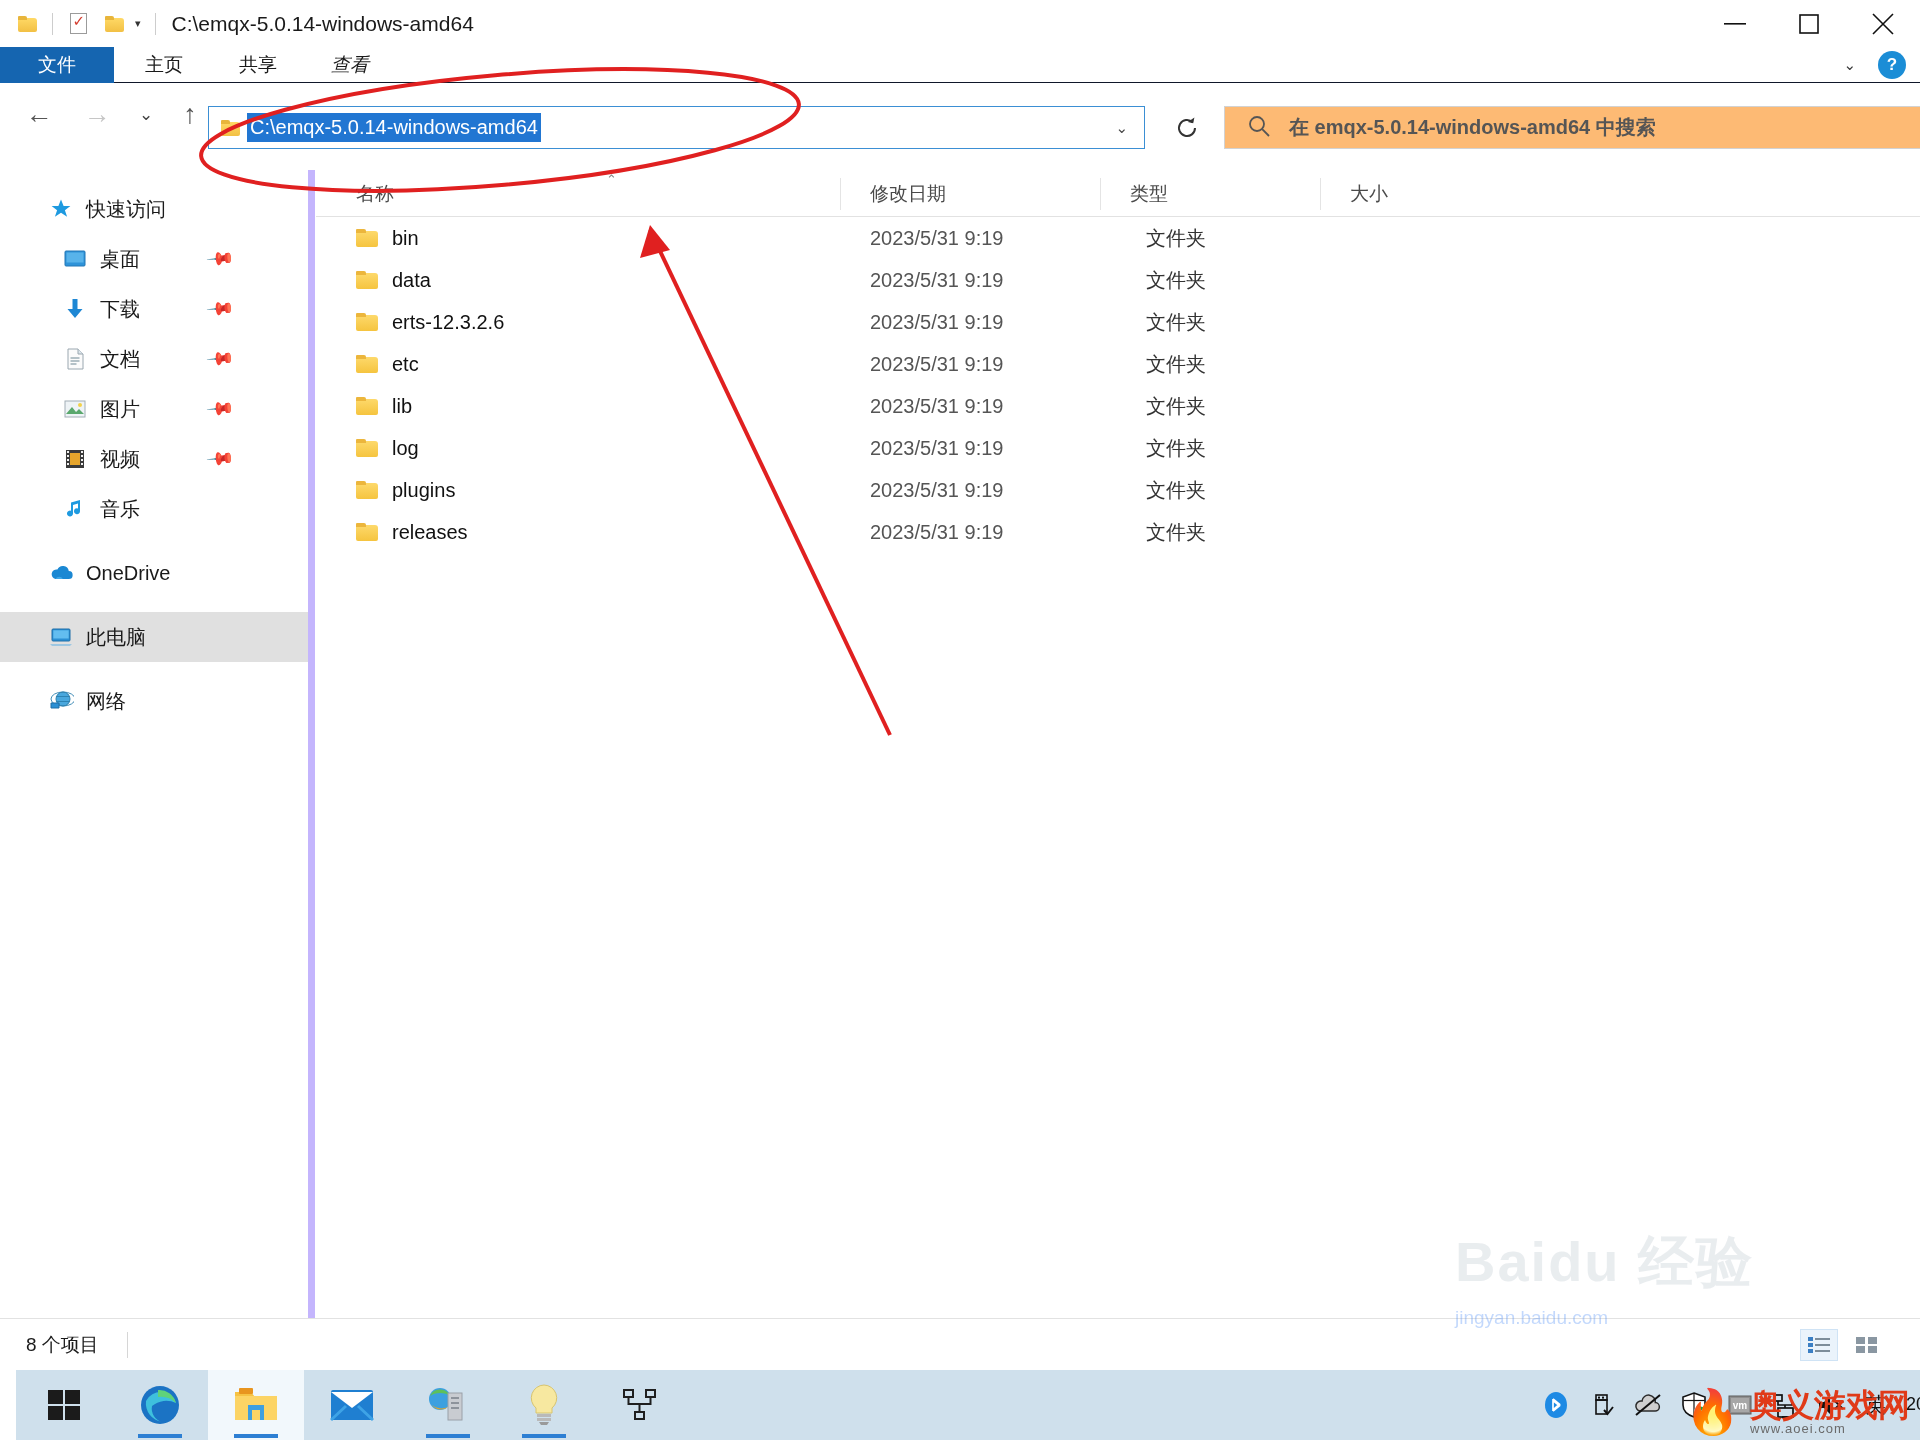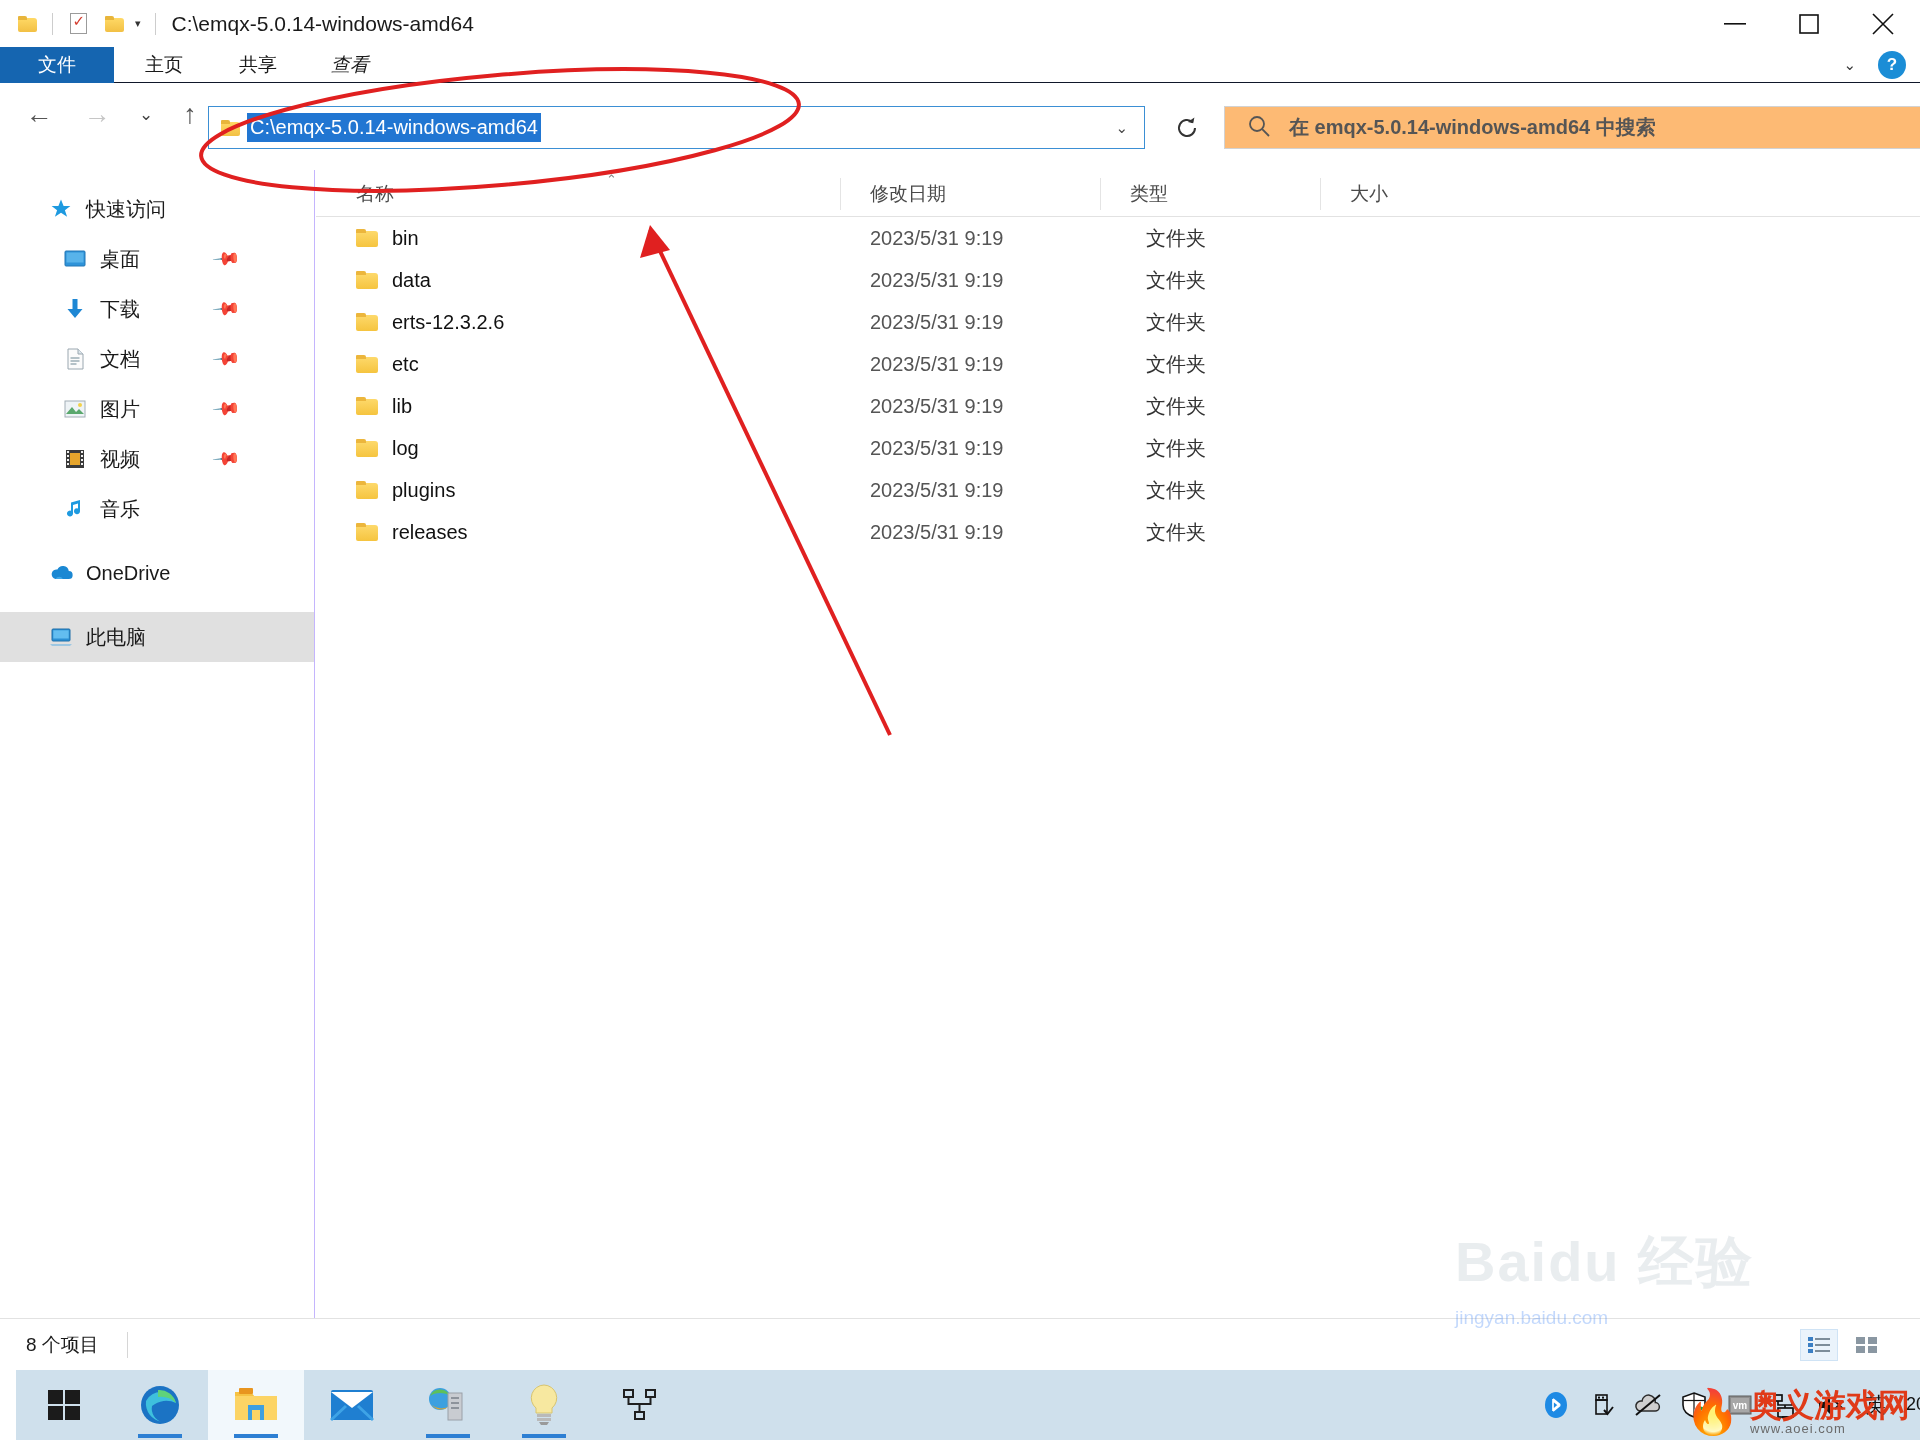--- a/index.html
+++ b/index.html
@@ -100,21 +100,21 @@
   .searchbox {
     position:absolute; left:1224px; top:106px; width:798px; height:43px;
     border:1px solid #d2d2d2; background:#fdba74; display:flex; align-items:center;font-weight:bold;
   }
   .search-ico { margin-left:22px; margin-right:18px; }
   .search-ph { font-size:20px; color:#555; white-space:nowrap; }
 
   
   .sidebar {
     position:absolute; left:0; top:170px; width:315px; height:1148px;
-    background:#ffffff; border-right:1px solid #c4b5fd; overflow:hidden;
+    background:#ffffff; border-right:7px solid #c4b5fd; overflow:hidden;
   }
   .nav-item {
     height:50px; display:flex; align-items:center; padding-left:48px; position:relative;
     font-size:20px; color:#1a1a1a; white-space:nowrap;
   }
   .nav-item.root { padding-left:48px; }
   .nav-item.child { padding-left:62px; }
   .nav-item.selected { background:#e0e0e0; }
   .nav-label { margin-left:12px; }
   .pin {
@@ -399,20 +399,30 @@
             <rect x="4" y="4" width="18" height="12" rx="1" fill="#2b8fd4" stroke="#1e6fa8"></rect>
             <rect x="5.3" y="5.3" width="15.4" height="8.2" fill="#63bdf0"></rect>
             <path d="M2 19 h22 l-2 2 H4 z" fill="#9dc7e2"></path>
           </svg>
       </span>
       <span class="nav-label">此电脑</span>
     </div>
 
     <div class="nav-gap"></div>
 
+    <div class="nav-item root">
+      <span class="ico">
+        <svg width="26" height="24" viewBox="0 0 26 24">
+            <circle cx="15" cy="10" r="7" fill="#49a7dd" stroke="#2a7fae"></circle>
+            <path d="M8.2 7.5 h13.6 M8.2 12.5 h13.6 M15 3 a12 7 0 0 1 0 14 a12 7 0 0 1 0-14" fill="none" stroke="#2a7fae" stroke-width=".9"></path>
+            <path d="M3 14 h8 v5 H3 z" fill="#2b8fd4" stroke="#1e6fa8"></path>
+          </svg>
+      </span>
+      <span class="nav-label">网络</span>
+    </div>
   </div>
 
   <div class="filepane">
     <div class="colhdr">
       <div class="col col-name">
         <span>名称</span>
         <span class="sort-caret">⌃</span>
       </div>
       <div class="col col-date">
         <span class="divider"></span>

